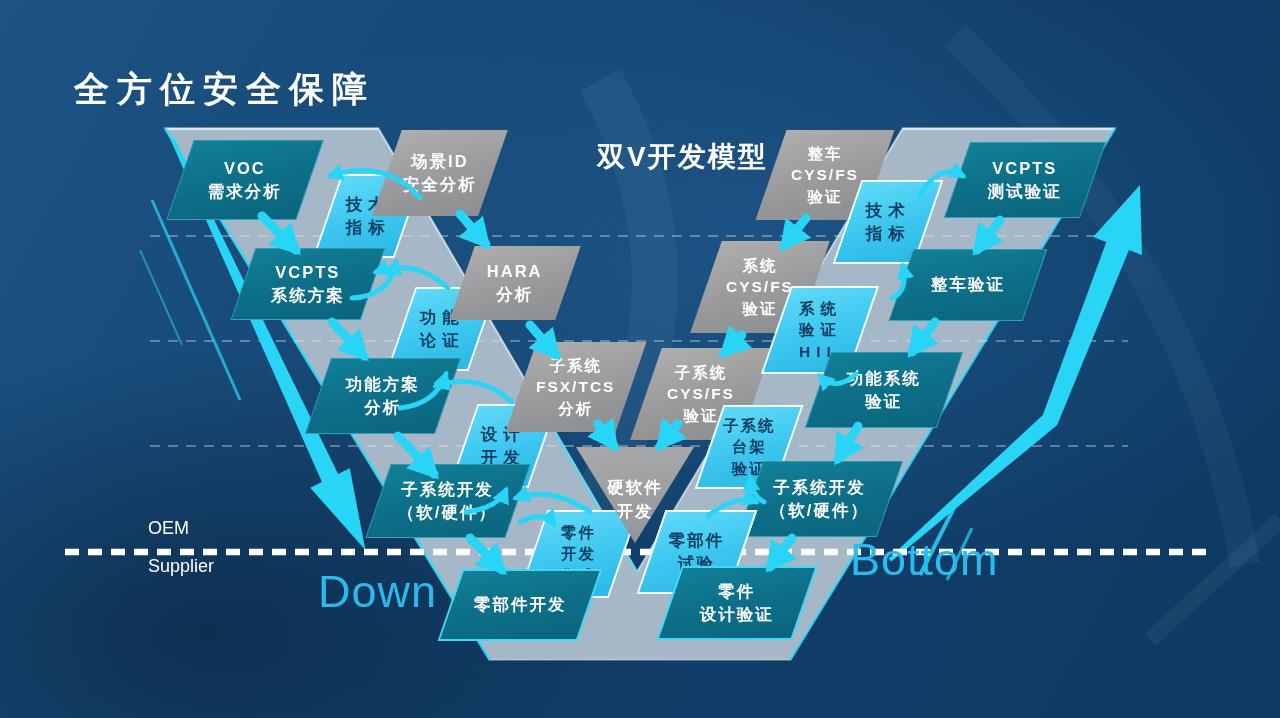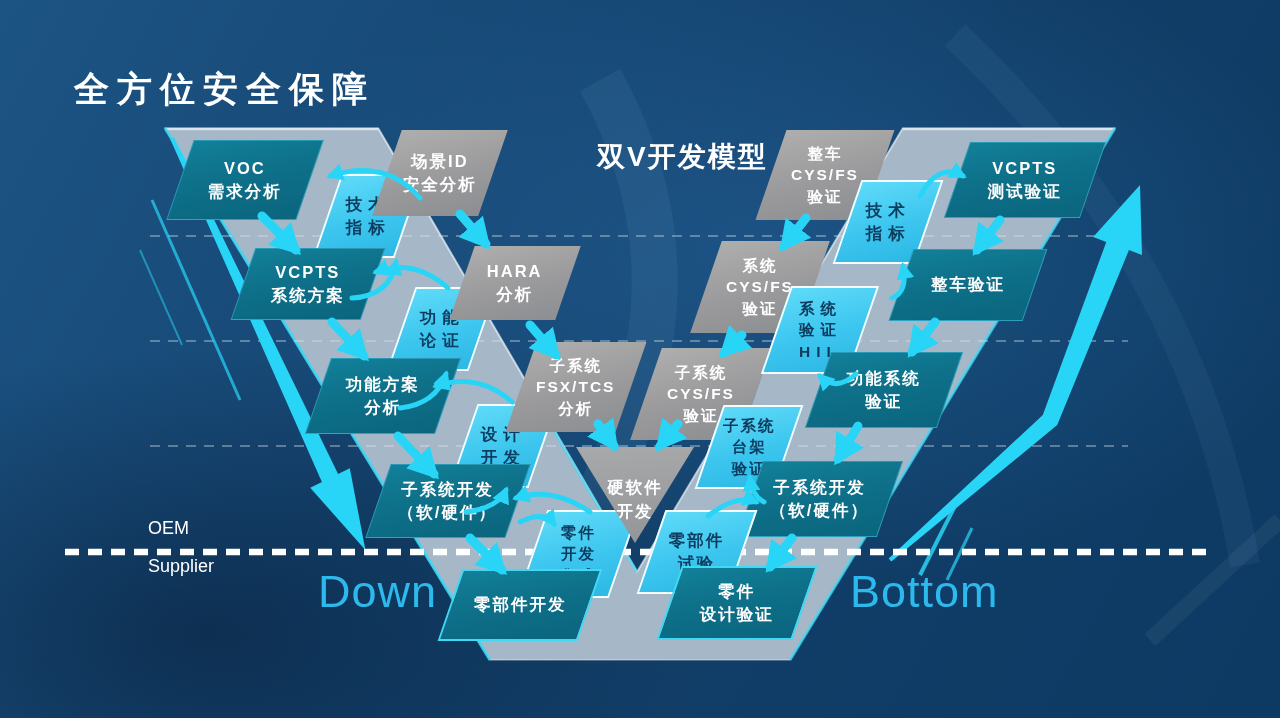--- a/index.html
+++ b/index.html
@@ -206,21 +206,21 @@
 试验</span>
     </div>
   <div class="box dark cyborder" style="left:669px;top:566px;width:136px;height:74px">
       <span class="lbl">零件
 设计验证</span>
     </div>
 
   <div class="side-label" style="top:518px">OEM</div>
   <div class="side-label" style="top:556px">Supplier</div>
   <div class="big-word" style="left:318px;top:566px">Down</div>
-  <div class="big-word" style="left:850px;top:566px">Bottom</div>
+  <div class="big-word" style="left:850px;top:534px">Bottom</div>
 
   <svg class="layer" width="1280" height="718" viewBox="0 0 1280 718">
     <defs>
       <marker id="ah" markerUnits="strokeWidth" markerWidth="4" markerHeight="3.6" refX="2.6" refY="1.8" orient="auto">
         <path d="M0,0 L3.4,1.8 L0,3.6 Z" fill="#29d5f7"></path>
       </marker>
     </defs>
     <g stroke="#29d5f7" fill="none" stroke-linecap="round">
 
       <g stroke-width="9" marker-end="url(#ah)">

